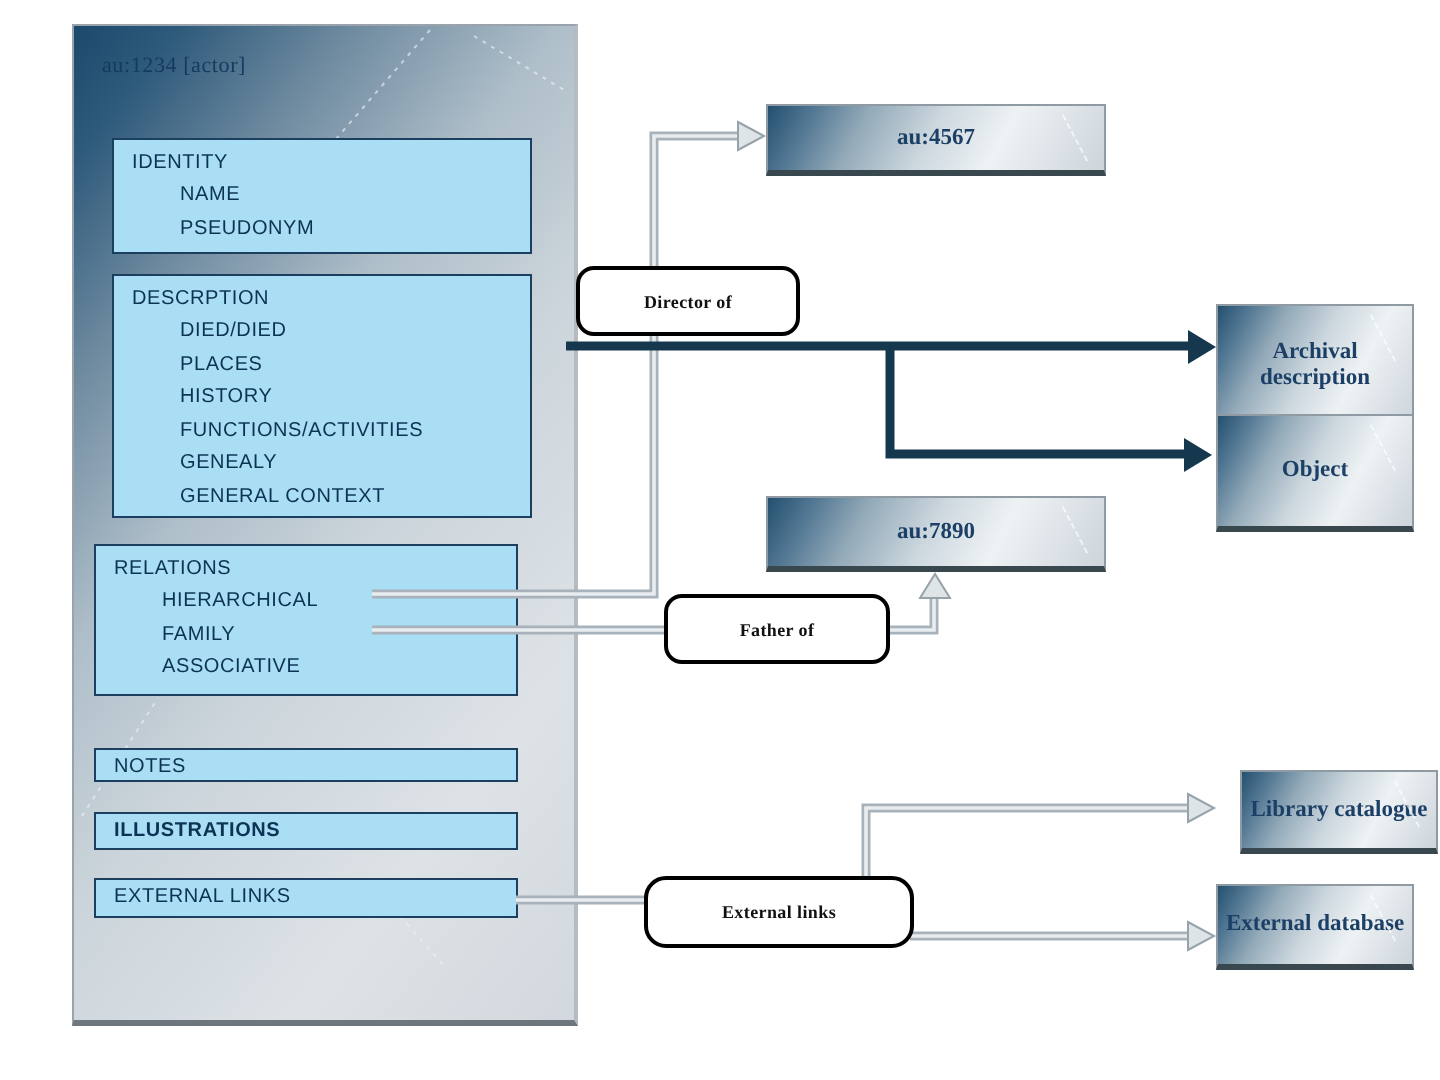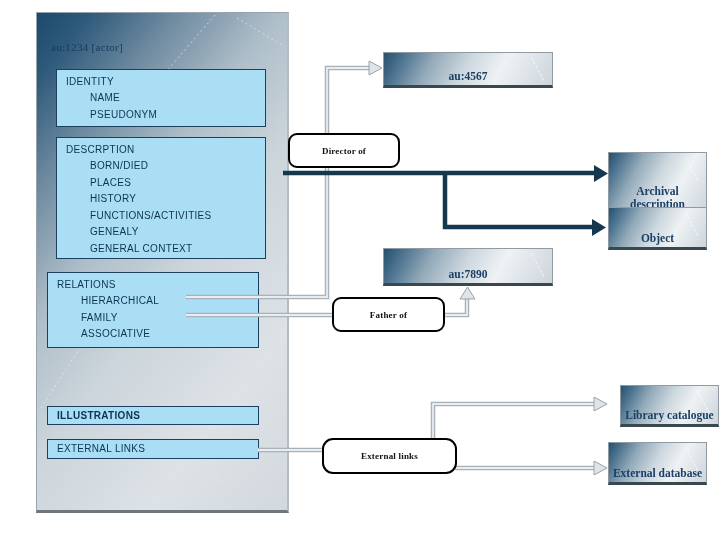--- a/index.html
+++ b/index.html
@@ -8,21 +8,21 @@
   
   .panel{
     position:absolute;left:36px;top:12px;width:250px;height:497px;
     background:linear-gradient(128deg,#1c4a6c 0%,#2d597a 8%,#6f8ba0 22%,#aebec9 38%,#ccd5db 55%,#dde2e6 78%,#d2d8dd 100%);
     border:1px solid #9aa3ab;
     border-right:2px solid #b4bbc1;
     border-bottom:3px solid #6f777e;
     z-index:1;
   }
   .panel-title{
-    position:absolute;left:14px;top:28px;
+    position:absolute;left:14px;top:14px;
     font-family:"Liberation Serif",serif;font-size:11px;color:#143a5e;letter-spacing:.3px;
   }
   .panel-deco{position:absolute;left:0;top:0;width:250px;height:497px;pointer-events:none;}
 
   
   .sbox{
     position:absolute;background:#a9def5;border:1.5px solid #1c3f60;box-sizing:border-box;
     color:#0d3354;font-size:10px;letter-spacing:.3px;
   }
   .slabel{padding:4px 0 0 9px;line-height:16px;white-space:nowrap;}
@@ -37,31 +37,31 @@
 
   
   .connectors{position:absolute;left:0;top:0;width:720px;height:540px;z-index:3;pointer-events:none;}
 
   
   .entity{
     position:absolute;box-sizing:border-box;
     background:linear-gradient(118deg,#24506f 0%,#4f7591 12%,#93aab9 28%,#ccd7de 48%,#eef2f4 68%,#dce2e7 85%,#cdd5da 100%);
     border:1px solid #8f9aa2;border-bottom:3px solid #39474f;
     color:#1c3f66;font-family:"Liberation Serif",serif;font-weight:bold;font-size:11.5px;
-    display:flex;align-items:flex-end;justify-content:center;text-align:center;
+    display:flex;align-items:center;justify-content:center;text-align:center;
     z-index:4;line-height:13px;padding:2px;
   }
   .entity::after{
     content:"";position:absolute;right:14px;top:3px;height:26px;width:0;
     border-left:1px dashed rgba(255,255,255,.65);transform:rotate(-28deg);
   }
   #ent-au4567{left:383px;top:52px;width:170px;height:36px;}
   #ent-au7890{left:383px;top:248px;width:170px;height:38px;}
   #ent-archival{left:608px;top:152px;width:99px;height:64px;}
-  #ent-object{left:608px;top:207px;width:99px;height:43px;}
+  #ent-object{left:608px;top:207px;width:99px;height:59px;}
   #ent-library{left:608px;top:385px;width:99px;height:42px;margin-left:12px;}
   #ent-extdb{left:608px;top:442px;width:99px;height:43px;}
 
   
   .rlabel{
     position:absolute;box-sizing:border-box;background:#ffffff;border:2.5px solid #000000;border-radius:9px;
     display:flex;align-items:center;justify-content:center;
     font-family:"Liberation Serif",serif;font-weight:bold;font-size:9px;color:#111;
     z-index:5;letter-spacing:.2px;
   }
@@ -85,35 +85,38 @@
     <div class="panel-title">au:1234 [actor]</div>
 
     <div class="sbox" id="box-identity">
       <div class="slabel">IDENTITY</div>
       <div class="sitem">NAME</div>
       <div class="sitem">PSEUDONYM</div>
     </div>
 
     <div class="sbox" id="box-description">
       <div class="slabel">DESCRPTION</div>
-      <div class="sitem">BORN/DIED</div>
+      <div class="sitem">DIED/DIED</div>
       <div class="sitem">PLACES</div>
       <div class="sitem">HISTORY</div>
       <div class="sitem">FUNCTIONS/ACTIVITIES</div>
       <div class="sitem">GENEALY</div>
       <div class="sitem">GENERAL CONTEXT</div>
     </div>
 
     <div class="sbox" id="box-relations">
       <div class="slabel">RELATIONS</div>
       <div class="sitem">HIERARCHICAL</div>
       <div class="sitem">FAMILY</div>
       <div class="sitem">ASSOCIATIVE</div>
     </div>
 
+    <div class="sbox thin" id="box-notes">
+      <div class="slabel">NOTES</div>
+    </div>
 
     <div class="sbox thin" id="box-illustrations">
       <div class="slabel">ILLUSTRATIONS</div>
     </div>
 
     <div class="sbox thin" id="box-external-links">
       <div class="slabel">EXTERNAL LINKS</div>
     </div>
   </div>
 

